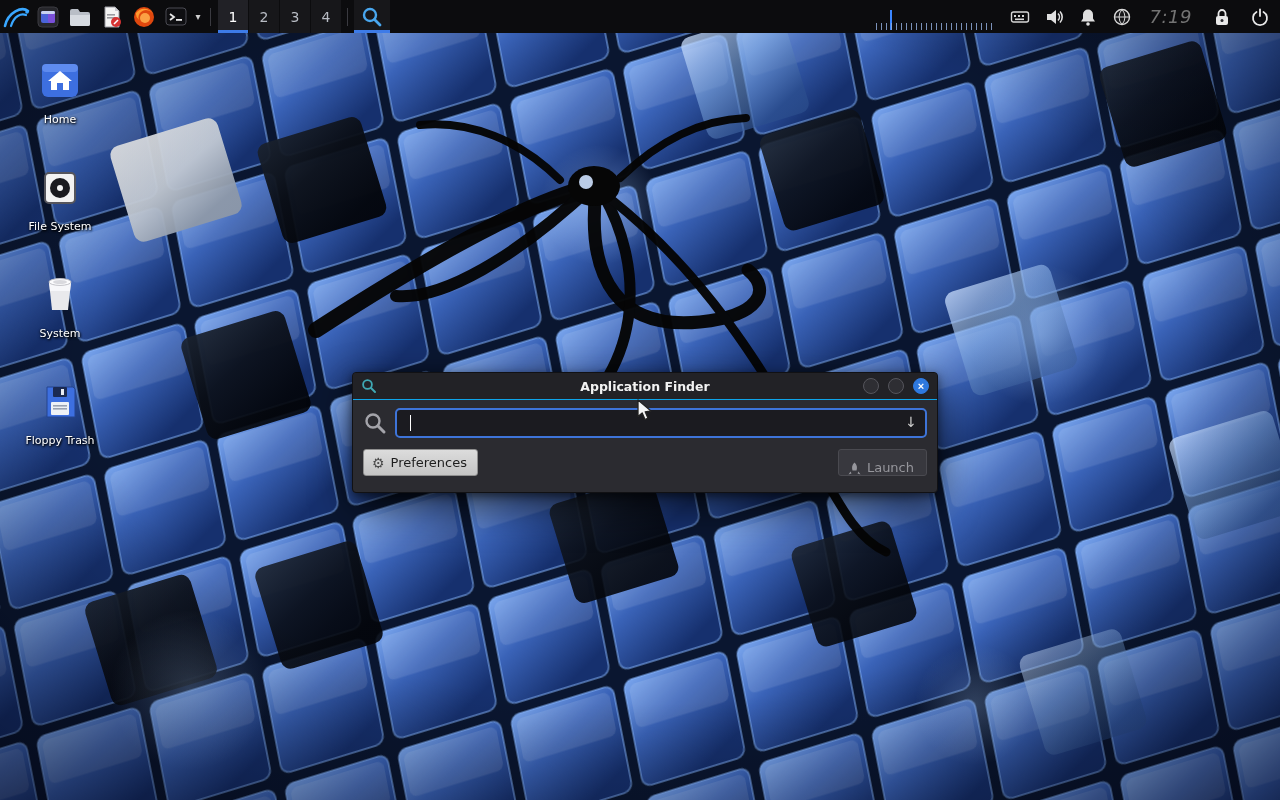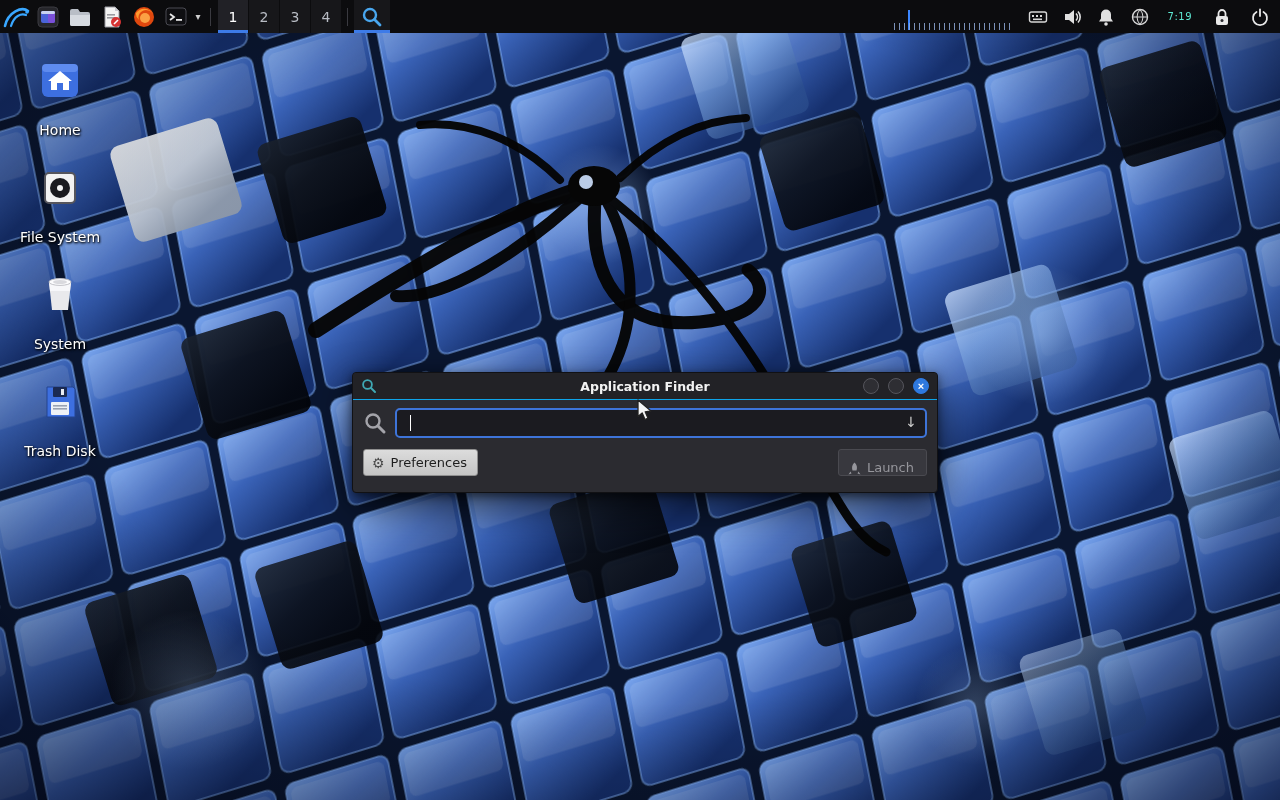--- a/index.html
+++ b/index.html
@@ -23,28 +23,28 @@
         font-size:14px; font-family:"DejaVu Sans",sans-serif; cursor:pointer; }
   .ws.active { background:#212126; color:#ffffff; box-shadow: inset 0 -3px 0 #3d7be8; }
   .taskbtn { width:36px; height:33px; display:flex; align-items:center; justify-content:center;
              background:#17171a; border:none; cursor:pointer; box-shadow: inset 0 -3px 0 #3d7be8; }
   .graph { position:relative; width:120px; height:26px; align-self:flex-end; }
   .graph .ticks { position:absolute; left:0; right:0; bottom:3px; height:7px;
       background:repeating-linear-gradient(90deg,#8fa9d8 0 1px, transparent 1px 5px); opacity:.85; }
   .graph .spike { position:absolute; left:14px; bottom:3px; width:2px; height:20px; background:#3b86ff; }
   .trayicon { width:20px; height:20px; display:flex; align-items:center; justify-content:center;
               background:transparent; border:none; cursor:pointer; }
-  .clock { font-size:10px; color:#5eead4; padding:0 4px; letter-spacing:.5px; }
+  .clock { font-size:18px; color:#737373; padding:0 4px; letter-spacing:.5px;font-style:italic; }
   .actbtn { width:24px; height:24px; display:flex; align-items:center; justify-content:center;
             background:transparent; border:none; cursor:pointer; }
 
   
   .dicon { position:absolute; left:16px; width:88px; text-align:center; z-index:10; cursor:pointer; }
   .dicon .art { height:46px; display:flex; align-items:flex-end; justify-content:center; }
-  .dicon .lbl { margin-top:22px; font-size:14px; color:#ffffff;
+  .dicon .lbl { margin-top:13px; font-size:11px; color:#ffffff;
                 text-shadow:0 1px 3px #000, 1px 1px 2px rgba(0,0,0,.95); }
   #di-home   { top:54px; }
   #di-fs     { top:161px; }
   #di-trash  { top:268px; }
   #di-floppy { top:375px; }
 
   
   .win { position:absolute; left:352px; top:372px; width:586px; height:121px; z-index:40;
          background:#2b2b30; border:1px solid #111114; border-radius:4px;
          box-shadow:0 14px 38px rgba(0,0,0,.65), 0 3px 10px rgba(0,0,0,.5); }
@@ -331,21 +331,21 @@
   <div class="art">
     <svg width="38" height="38" viewBox="0 0 38 38">
       <path d="M6,4 h26 l2,2 v28 h-28 z" fill="#3d6fe0" stroke="#24448f"></path>
       <rect x="12" y="4" width="14" height="10" rx="1" fill="#1b2a52"></rect>
       <rect x="20" y="6" width="3" height="6" fill="#e8ecf4"></rect>
       <rect x="10" y="19" width="18" height="13" rx="1" fill="#eef1f6"></rect>
       <rect x="12" y="22" width="14" height="1.6" fill="#9aa2b2"></rect>
       <rect x="12" y="25" width="14" height="1.6" fill="#9aa2b2"></rect>
     </svg>
   </div>
-  <div class="lbl">Trash Disk</div>
+  <div class="lbl">Floppy Trash</div>
 </div>
 
 <div class="win">
   <div class="titlebar">
     <svg width="16" height="16" viewBox="0 0 16 16">
       <circle cx="6.5" cy="6.5" r="4.4" fill="none" stroke="#3fa9b5" stroke-width="1.8"></circle>
       <line x1="10" y1="10" x2="14" y2="14" stroke="#3fa9b5" stroke-width="2" stroke-linecap="round"></line>
     </svg>
     <span class="title">Application Finder</span>
     <div class="tb-btns">

